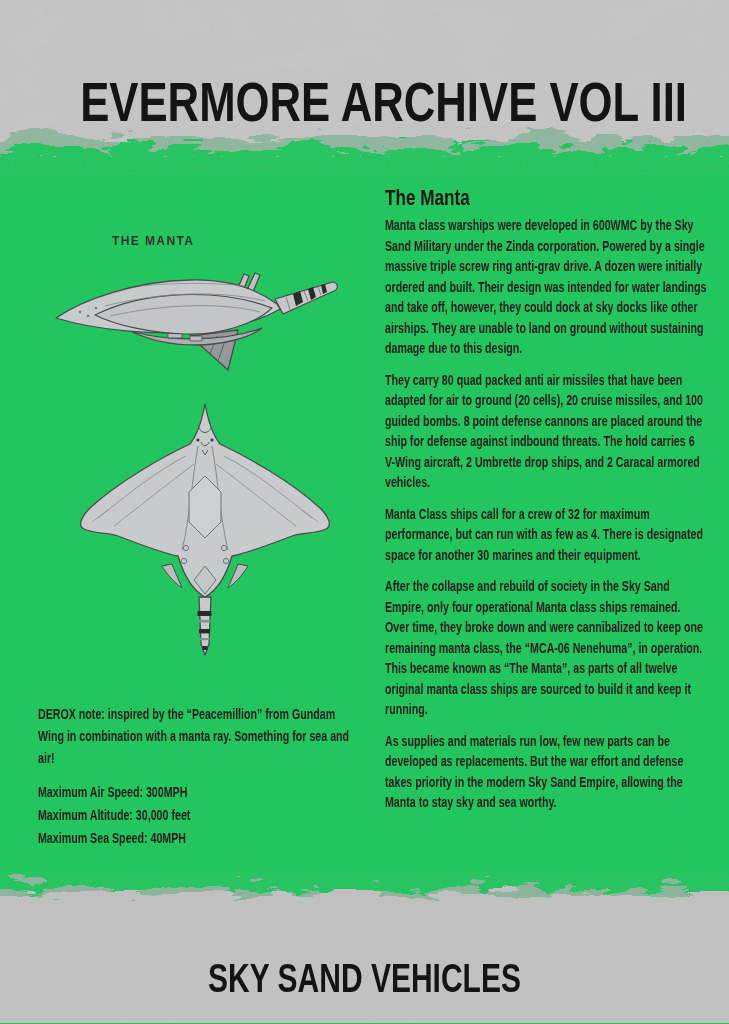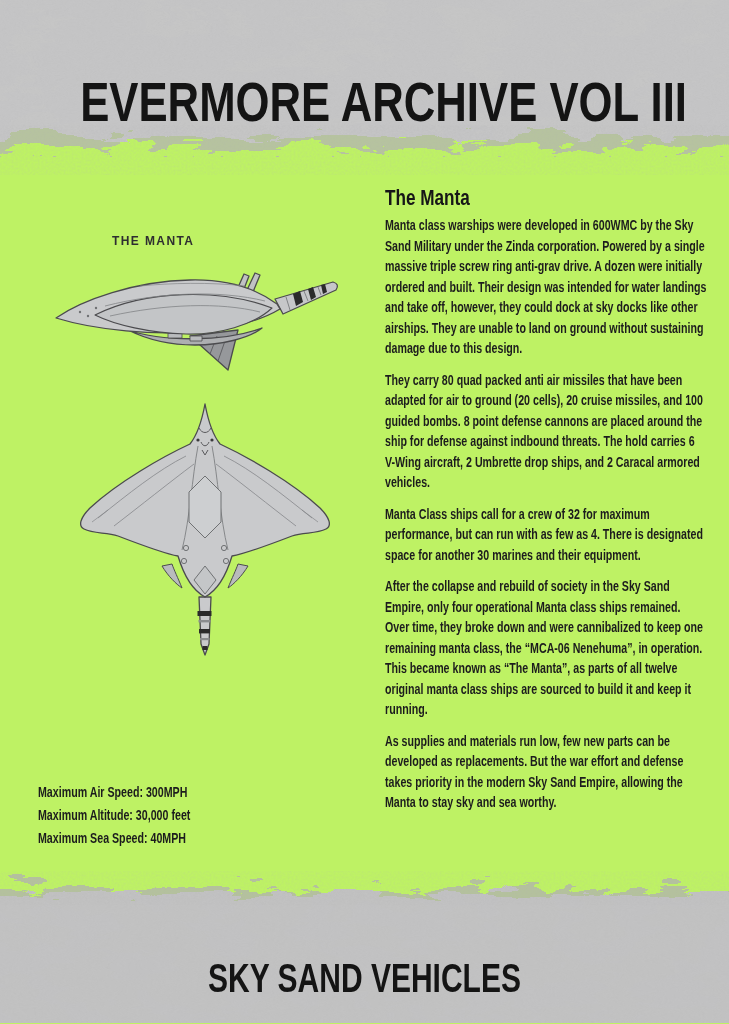--- a/index.html
+++ b/index.html
@@ -1,16 +1,16 @@
 <!DOCTYPE html>
 <html><head>
 <meta charset="utf-8">
 <style>
   html,body{margin:0;padding:0;background:#ffffff;}
-  .page{position:relative;width:729px;height:1024px;background:#bef264;overflow:hidden;
+  .page{position:relative;width:729px;height:1024px;background:#22c55e;overflow:hidden;
         font-family:"Liberation Sans",sans-serif;color:#1c1c1d;}
   .band{position:absolute;left:0;width:729px;overflow:hidden;}
   .band-top{top:0;height:185px;}
   .band-bottom{top:871px;height:152px;}
   .band svg.tex{position:absolute;left:0;top:0;display:block;}
   .display-title{position:absolute;left:0;width:100%;text-align:center;font-weight:700;
                  color:#141414;white-space:nowrap;line-height:1;}
   #volume-title{top:36px;font-size:56px;transform:scaleX(0.78);}
   #section-title{top:60px;font-size:40px;transform:scaleX(0.75);}
   .fig-caption{position:absolute;left:112px;top:234px;font-size:12px;font-weight:700;
@@ -134,20 +134,23 @@
       <path d="M127,168 L138,182 L127,196 L116,182 Z" fill="#c4c6c8" stroke="#6f7173" stroke-width="1"></path>
 
       <path d="M121,30 C124,36 130,36 133,30" stroke="#5a5a5d" stroke-width="1" fill="none"></path>
       <circle cx="120" cy="42" r="1.6" fill="#3a3a3c" stroke="none"></circle>
       <circle cx="134" cy="42" r="1.6" fill="#3a3a3c" stroke="none"></circle>
       <path d="M123,44 C125,49 129,49 131,44" stroke="#5a5a5d" stroke-width="1" fill="none"></path>
       <path d="M124,52 L127,57 L130,52" stroke="#5a5a5d" stroke-width="1" fill="none"></path>
     </g>
   </svg>
 
+  <div class="note-block">
+    <p class="cond">DEROX note: inspired by the “Peacemillion” from Gundam Wing in combination with a manta ray. Something for sea and air!</p>
+  </div>
 
   <div class="specs cond">
     <div class="spec-line">Maximum Air Speed: 300MPH</div>
     <div class="spec-line">Maximum Altitude: 30,000 feet</div>
     <div class="spec-line">Maximum Sea Speed: 40MPH</div>
   </div>
 
   <section class="article">
     <h2>The Manta</h2>
     <div class="cond">

